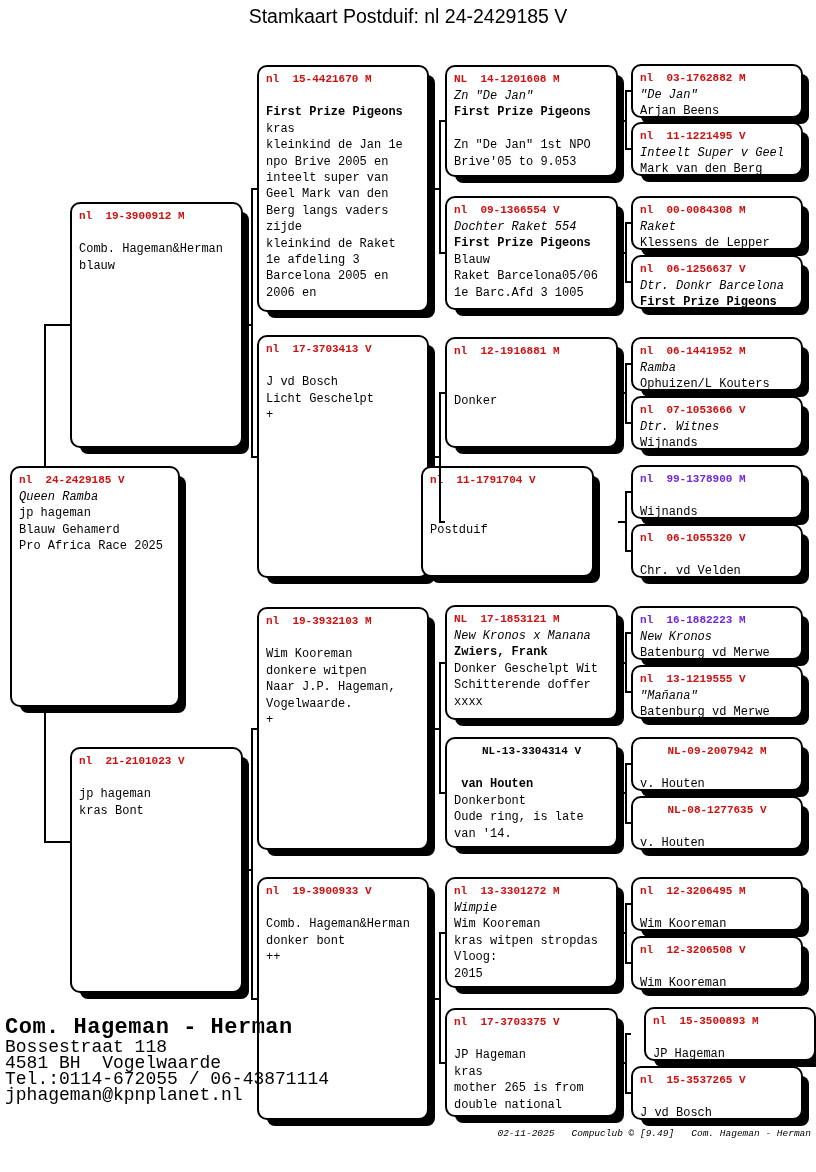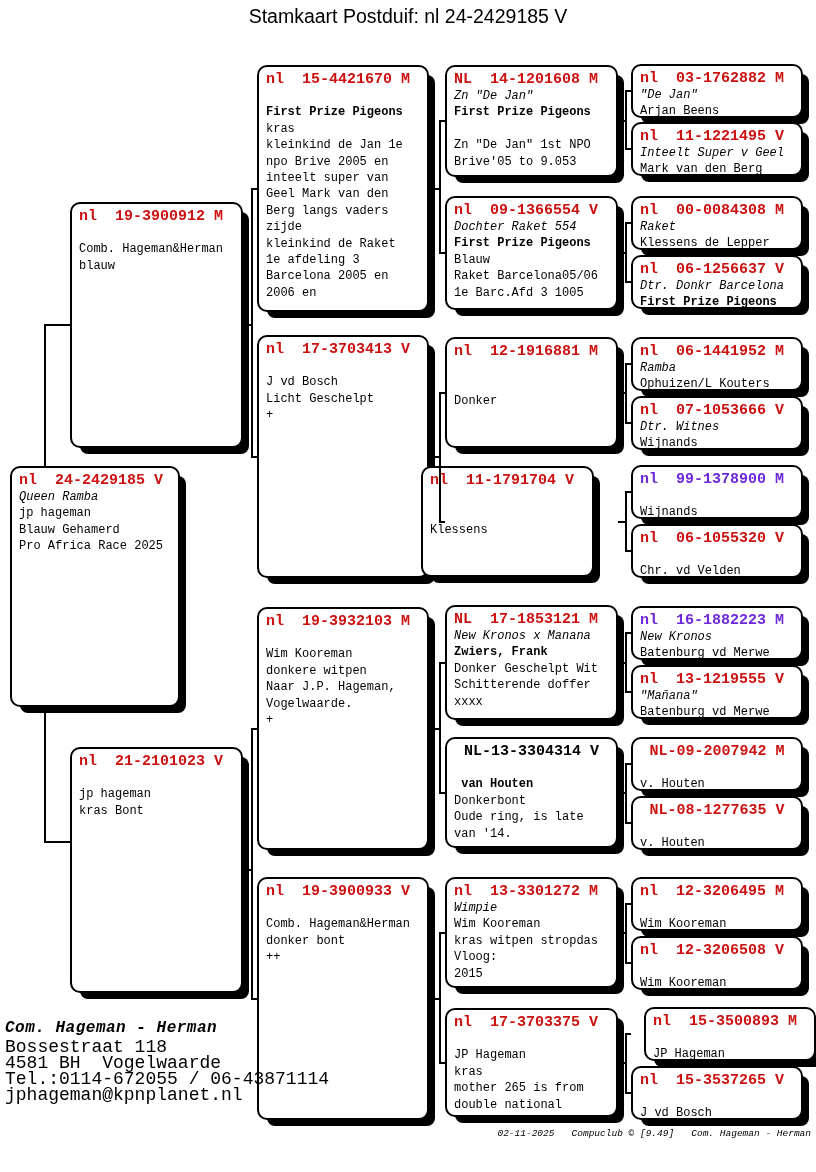--- a/index.html
+++ b/index.html
@@ -2,28 +2,28 @@
 <html><head>
 <meta charset="utf-8">
 <style>
   html,body{margin:0;padding:0;background:#fff;}
   #canvas{position:relative;width:816px;height:1172px;background:#ffffff;overflow:hidden;
           font-family:"Liberation Mono",monospace;}
   .title{position:absolute;top:5px;left:0;width:100%;text-align:center;
          font-family:"Liberation Sans",sans-serif;font-size:19.5px;color:#000;}
   .box{position:absolute;background:#fff;border:2px solid #000;border-radius:10px;
        box-shadow:8px 8px 0 -2px #000;box-sizing:border-box;padding:4px 2px 0 7px;}
-  .hdr{font-weight:bold;font-size:15px;line-height:17px;white-space:pre;color:#cc1111;}
+  .hdr{font-weight:bold;font-size:11px;line-height:17px;white-space:pre;color:#cc1111;}
   .hdr.center{text-align:center;padding-right:5px;}
   .bline{font-size:12px;line-height:16.4px;white-space:pre;color:#000;}
   .bline.bold{font-weight:bold;}
   .bline.italic{font-style:italic;}
   .cline{position:absolute;background:#000;}
   .owner{position:absolute;left:5px;top:1017px;color:#000;}
-  .owner-name{font-weight:bold;font-size:16px;letter-spacing:.5px;line-height:22px;white-space:pre;font-style:italic;}
+  .owner-name{font-weight:bold;font-size:22px;letter-spacing:.5px;line-height:22px;white-space:pre;}
   .owner-line{font-size:18px;line-height:16px;white-space:pre;}
   .footer{position:absolute;top:1128px;right:5px;font-style:italic;font-size:9.5px;
           white-space:pre;color:#000;}
 </style>
 </head>
 <body>
 
 <div id="canvas">
   <div class="title">Stamkaart Postduif: nl  24-2429185 V</div>
   <div id="tree">
@@ -104,21 +104,21 @@
       <div class="box" style="left: 445px; top: 337px; width: 173px; height: 111px;">
         <div class="hdr" style="color: rgb(204, 17, 17);">nl  12-1916881 M</div>
         <div class="bline">&nbsp;</div>
         <div class="bline">&nbsp;</div>
         <div class="bline">Donker</div>
       </div>
       <div class="box" style="left: 421px; top: 466px; width: 173px; height: 111px;">
         <div class="hdr" style="color: rgb(204, 17, 17);">nl  11-1791704 V</div>
         <div class="bline">&nbsp;</div>
         <div class="bline">&nbsp;</div>
-        <div class="bline">Klessens</div>
+        <div class="bline">Postduif</div>
       </div>
       <div class="box" style="left: 445px; top: 605px; width: 173px; height: 115px;">
         <div class="hdr" style="color: rgb(204, 17, 17);">NL  17-1853121 M</div>
         <div class="bline italic">New Kronos x Manana</div>
         <div class="bline bold">Zwiers, Frank</div>
         <div class="bline">Donker Geschelpt Wit</div>
         <div class="bline">Schitterende doffer</div>
         <div class="bline">xxxx</div>
       </div>
       <div class="box" style="left: 445px; top: 737px; width: 173px; height: 111px;">

